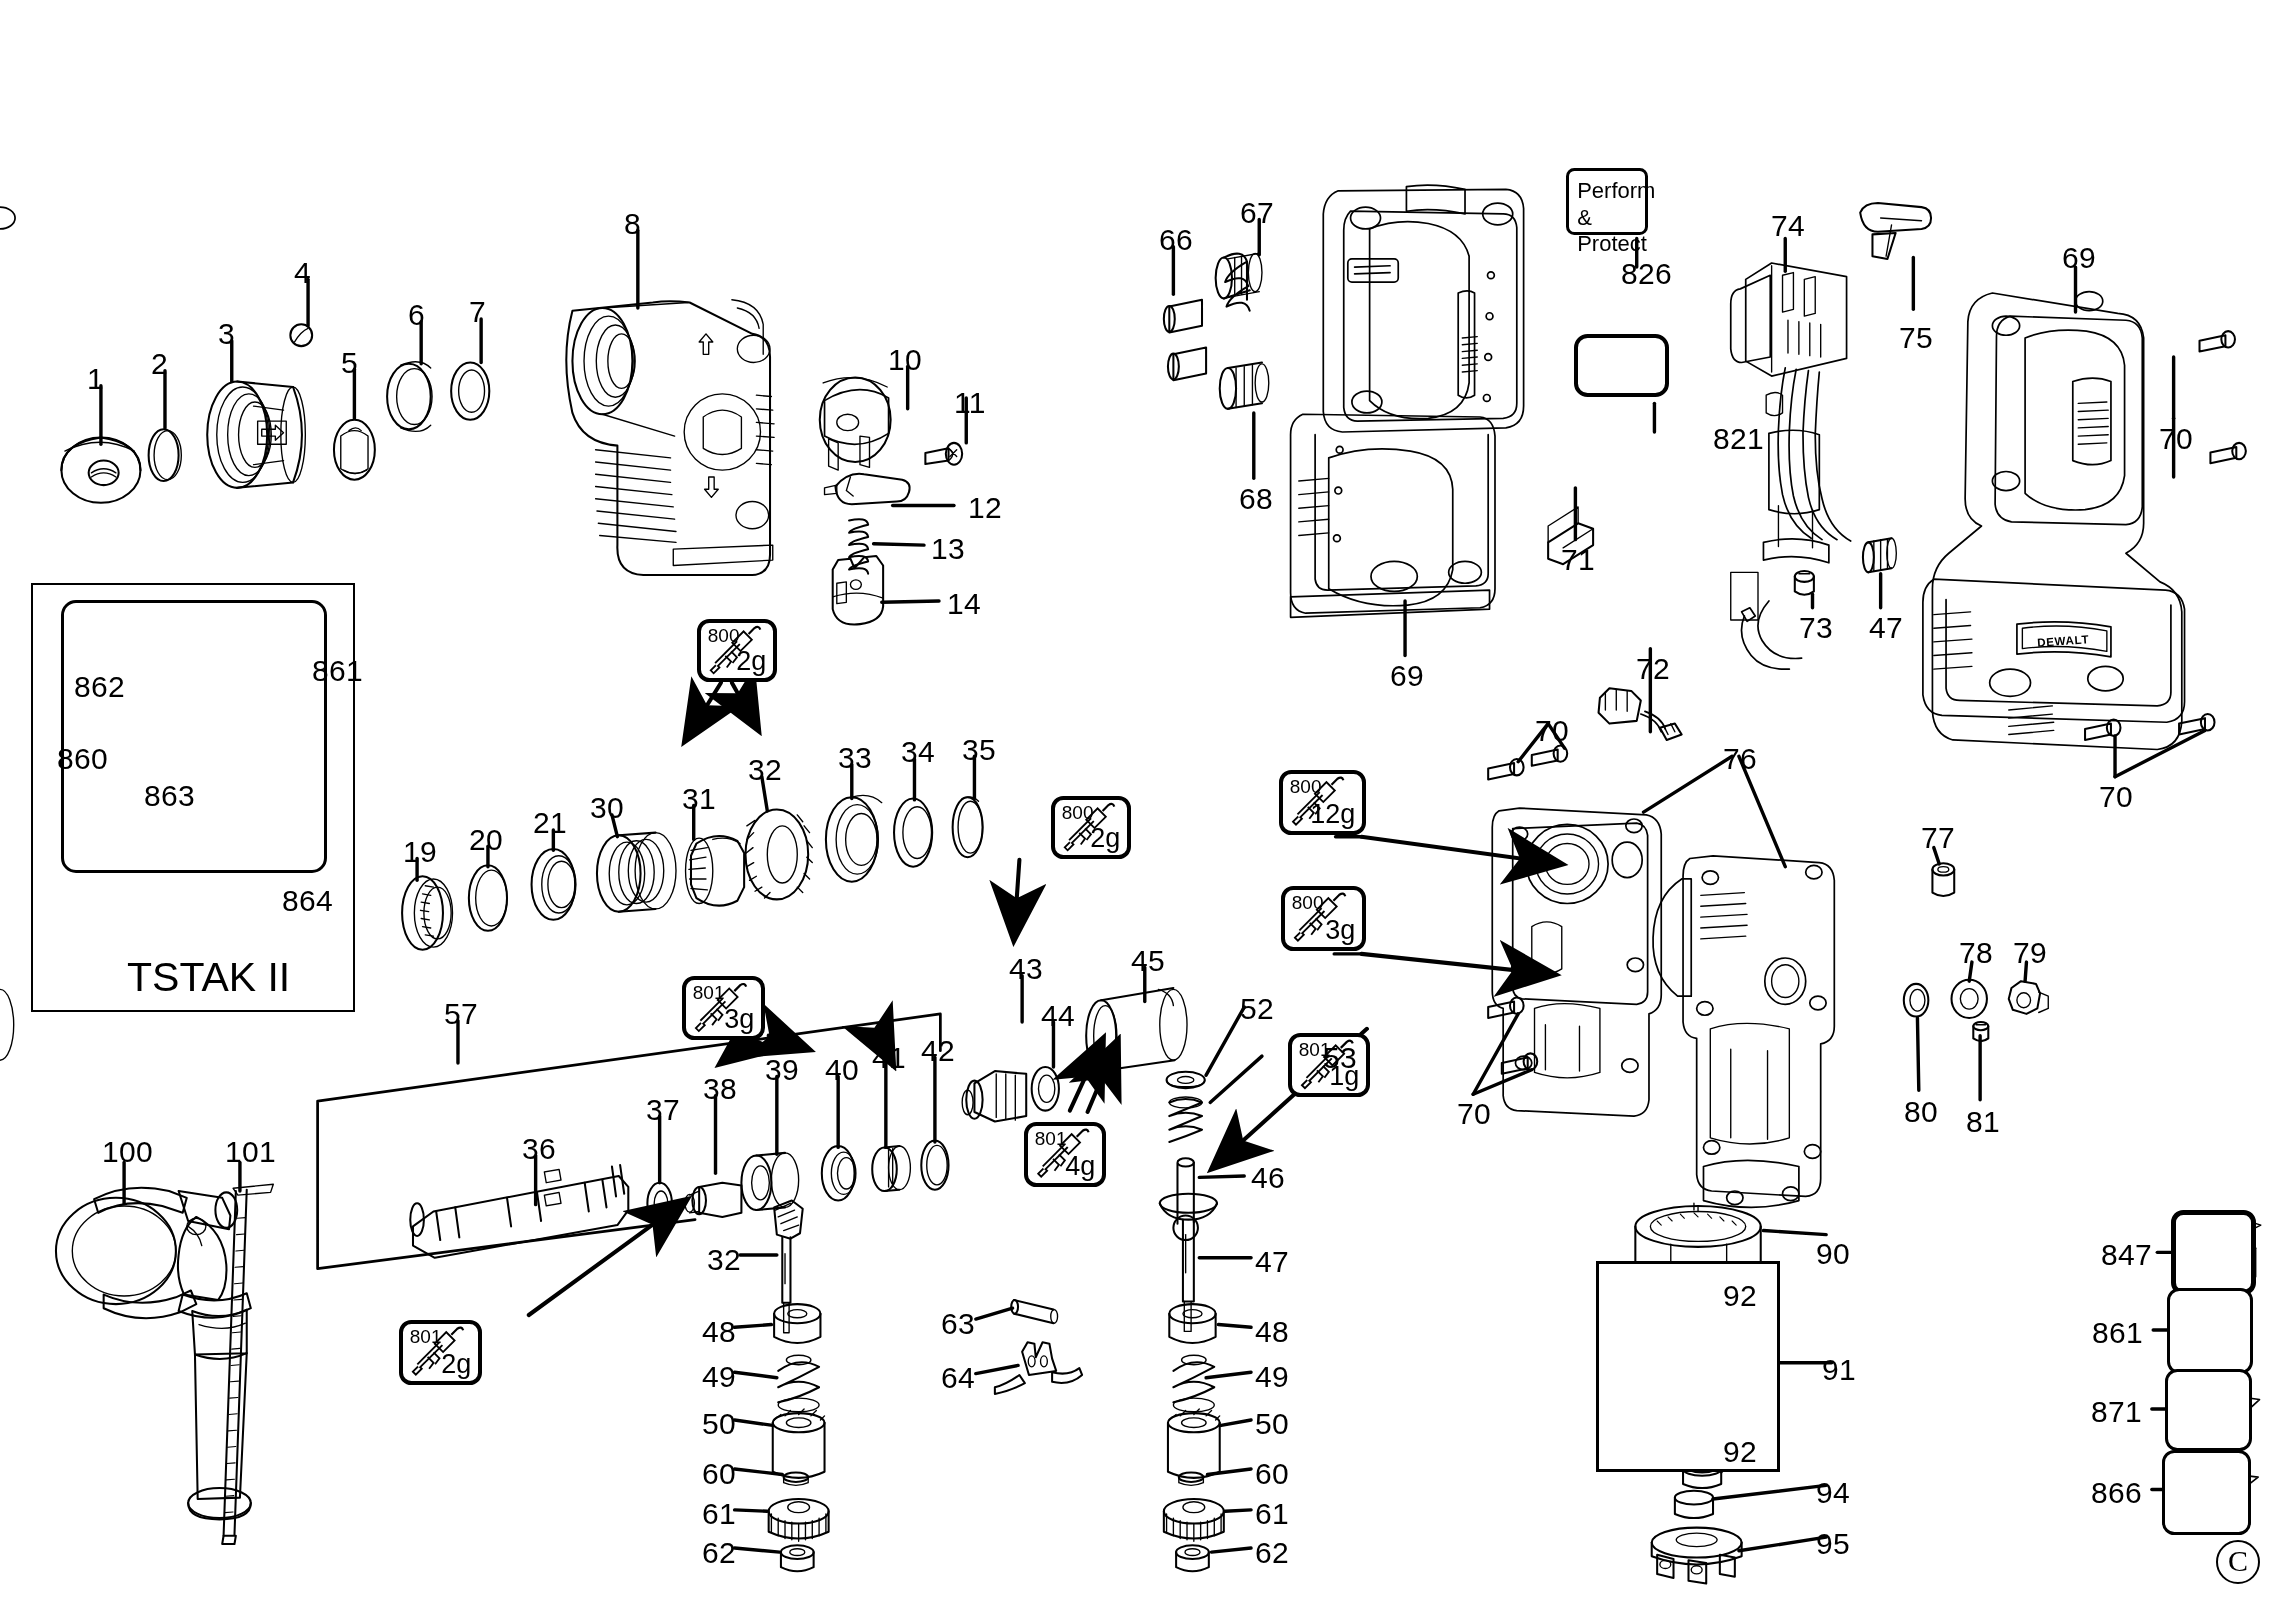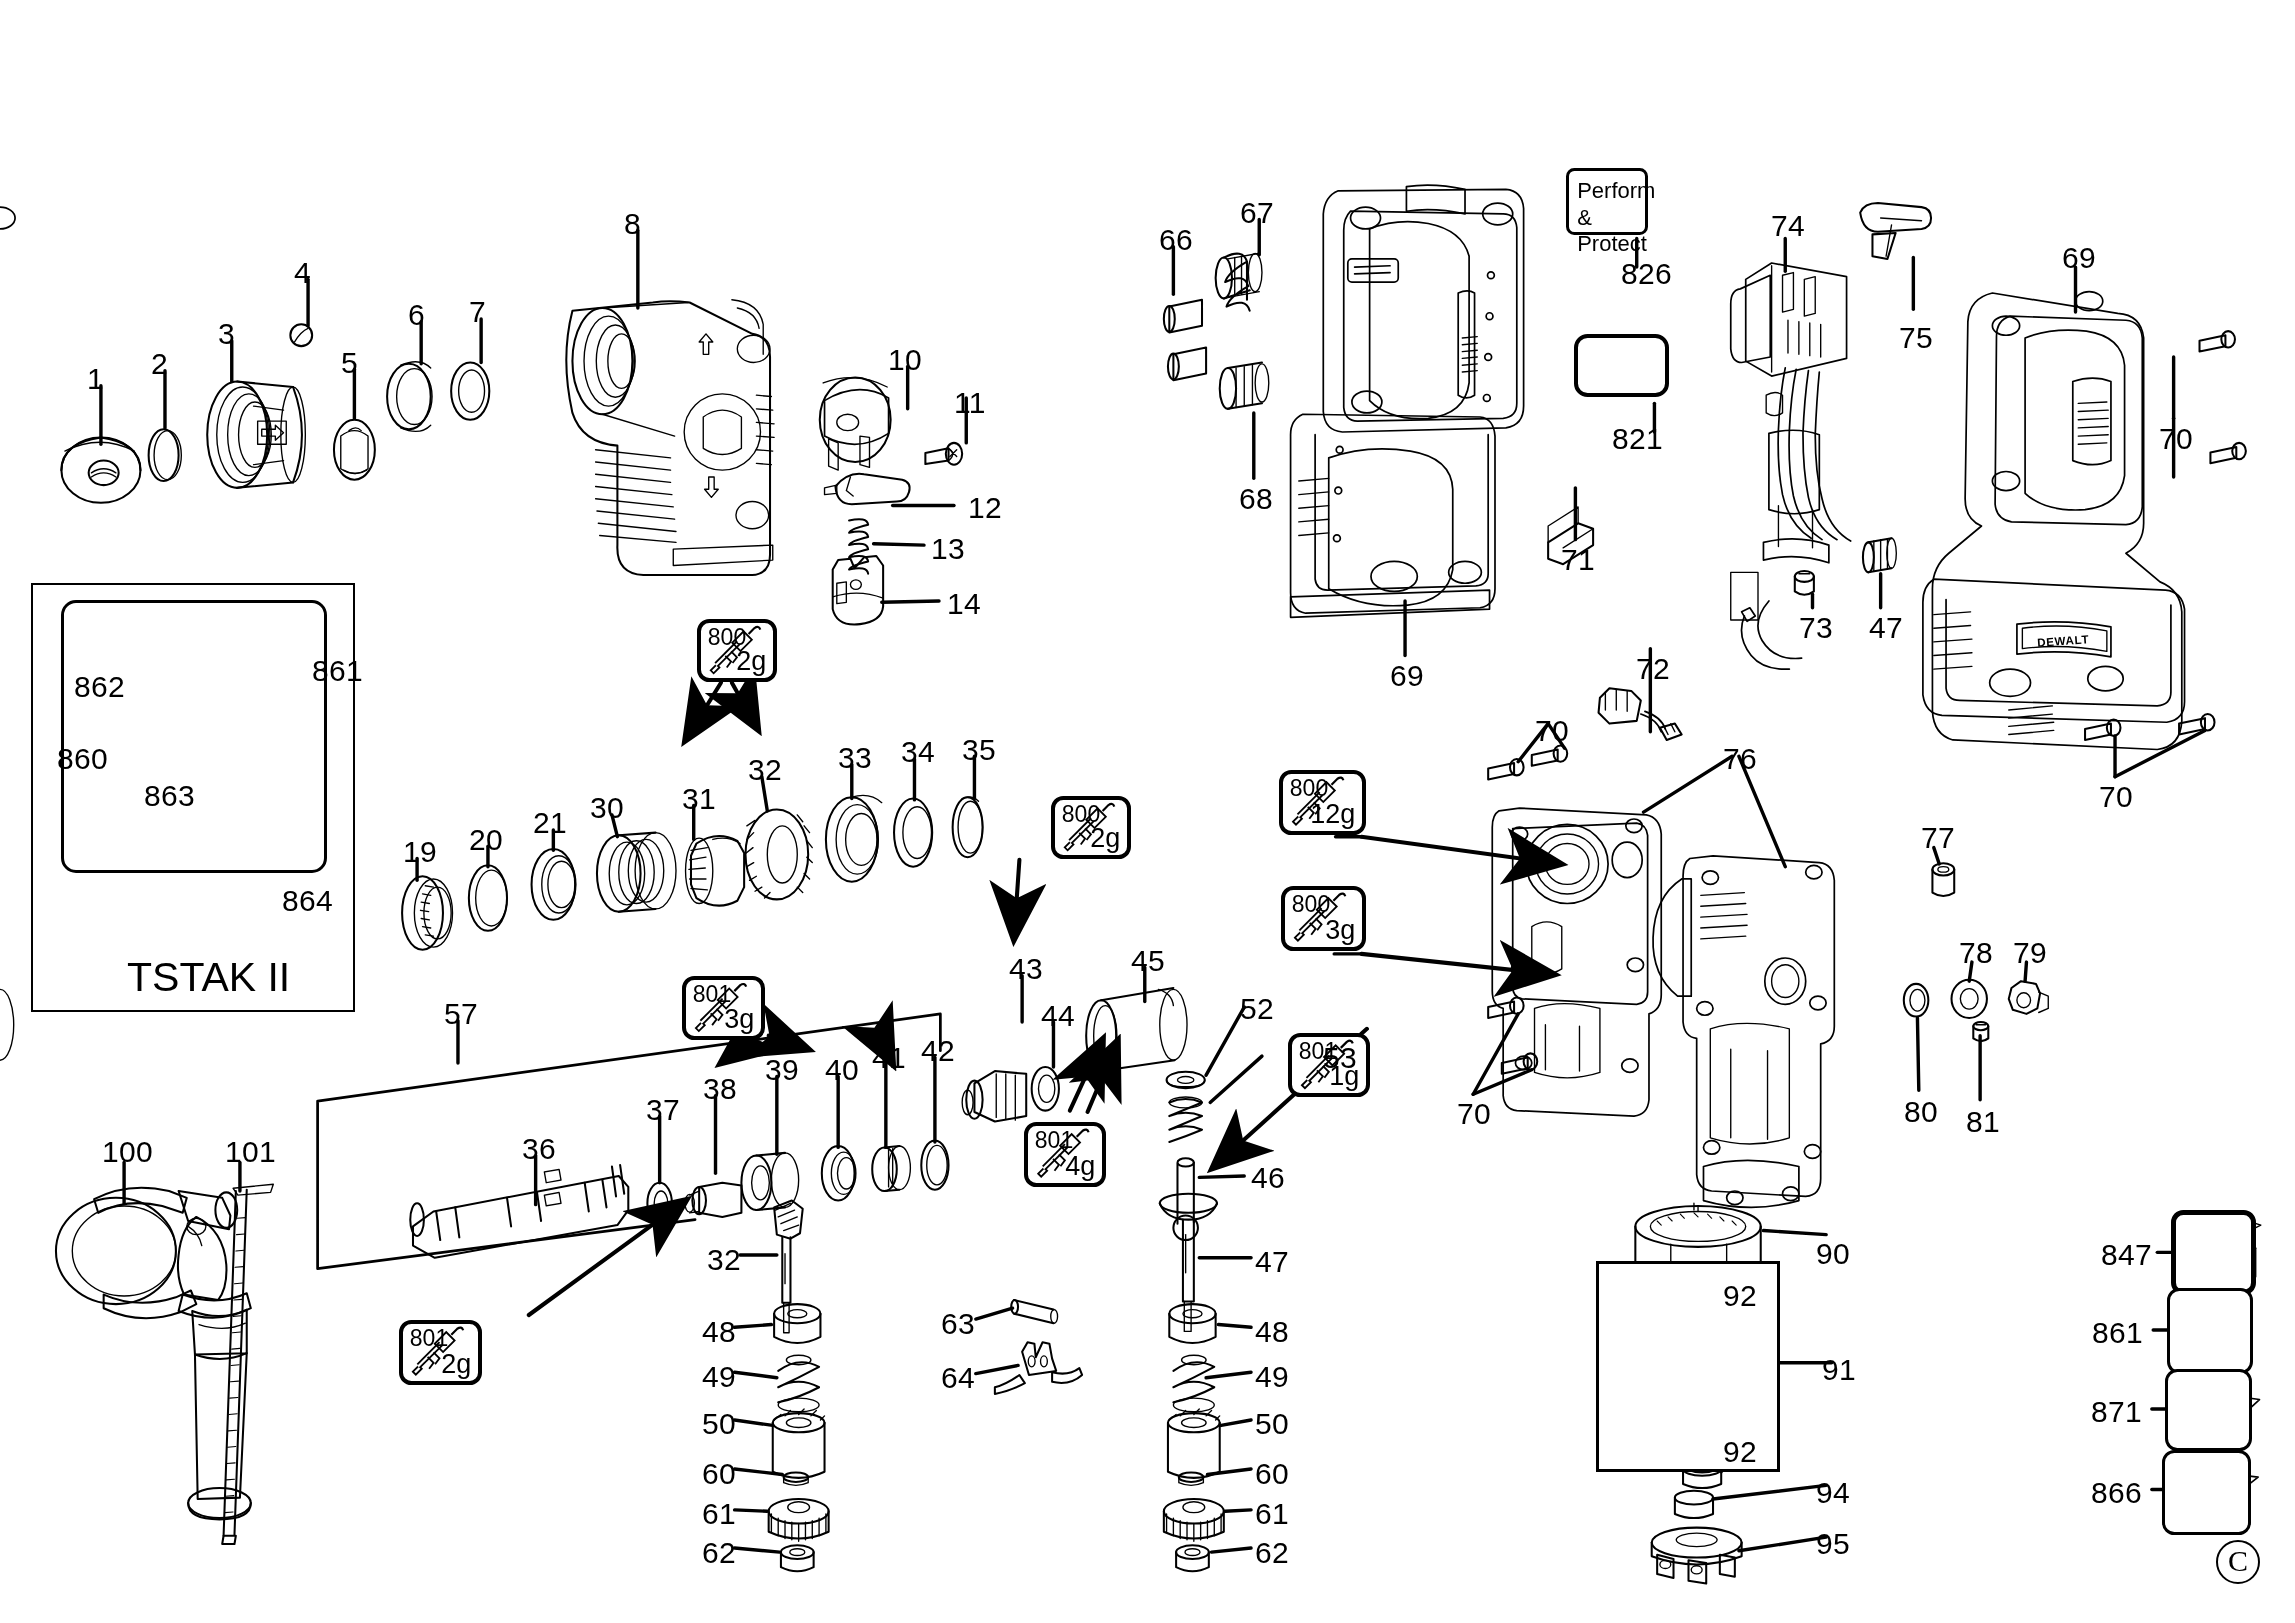--- a/index.html
+++ b/index.html
@@ -42,21 +42,21 @@
   .gbox{
     position:absolute;
     border:4.1px solid #000;
     border-radius:12.3px;
     background:#fff;
     box-sizing:border-box;
   }
   .gbox .gcode{
     position:absolute;
     left:6.8px;top:2.7px;
-    font-size:23px;color:#000;
+    font-size:19px;color:#000;
     line-height:1;
   }
   .gbox .gamt{
     position:absolute;
     right:6.8px;bottom:2.7px;
     font-size:27px;color:#000;
     line-height:1;
   }
   .gbox svg{position:absolute;left:0;top:0;}
   
@@ -1229,21 +1229,21 @@
       <div class="cal" style="left: 1904px; top: 1097px;">80</div>
       <div class="cal" style="left: 1966px; top: 1107px;">81</div>
       <div class="cal" style="left: 1816px; top: 1239px;">90</div>
       <div class="cal" style="left: 1822px; top: 1355px;">91</div>
       <div class="cal" style="left: 1723px; top: 1281px;">92</div>
       <div class="cal" style="left: 1723px; top: 1437px;">92</div>
       <div class="cal" style="left: 1816px; top: 1478px;">94</div>
       <div class="cal" style="left: 1816px; top: 1529px;">95</div>
       <div class="cal" style="left: 102px; top: 1137px;">100</div>
       <div class="cal" style="left: 225px; top: 1137px;">101</div>
-      <div class="cal" style="left: 1612px; top: 424px;">821</div>
+      <div class="cal" style="left: 1713px; top: 424px;">821</div>
       <div class="cal" style="left: 1621px; top: 259px;">826</div>
       <div class="cal" style="left: 2101px; top: 1240px;">847</div>
       <div class="cal" style="left: 2092px; top: 1318px;">861</div>
       <div class="cal" style="left: 2091px; top: 1397px;">871</div>
       <div class="cal" style="left: 2091px; top: 1478px;">866</div>
       <div class="cal" style="left: 968px; top: 493px;">12</div>
       <div class="cal" style="left: 931px; top: 534px;">13</div>
       <div class="cal" style="left: 947px; top: 589px;">14</div>
       <div class="cal" style="left: 312px; top: 656px;">861</div>
       <div class="cal" style="left: 74px; top: 672px;">862</div>

